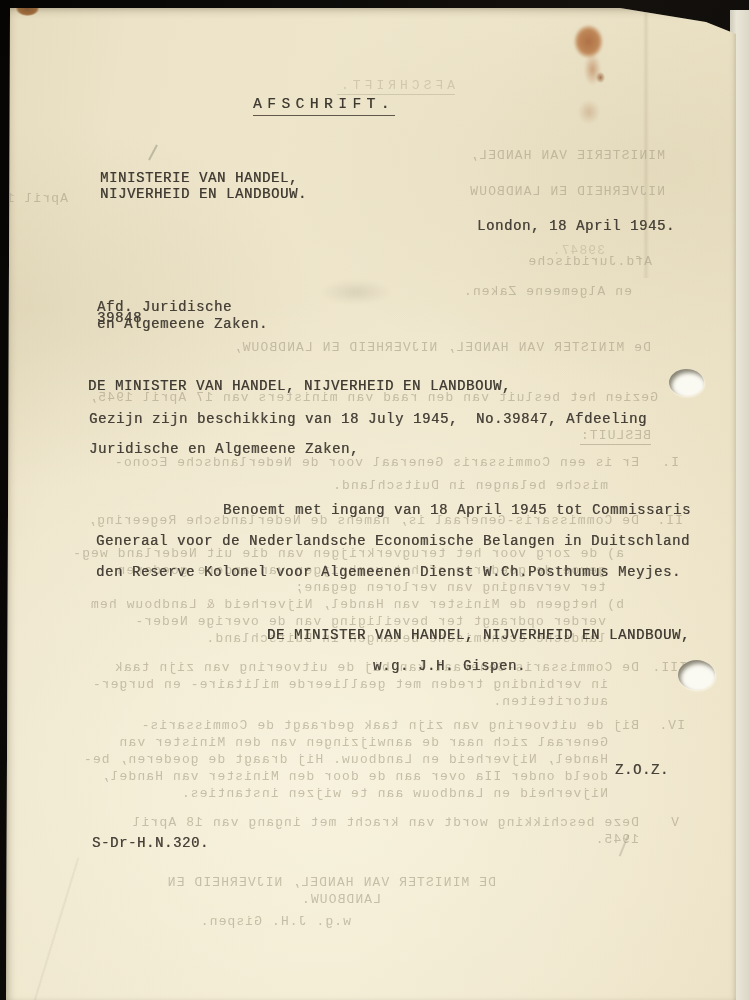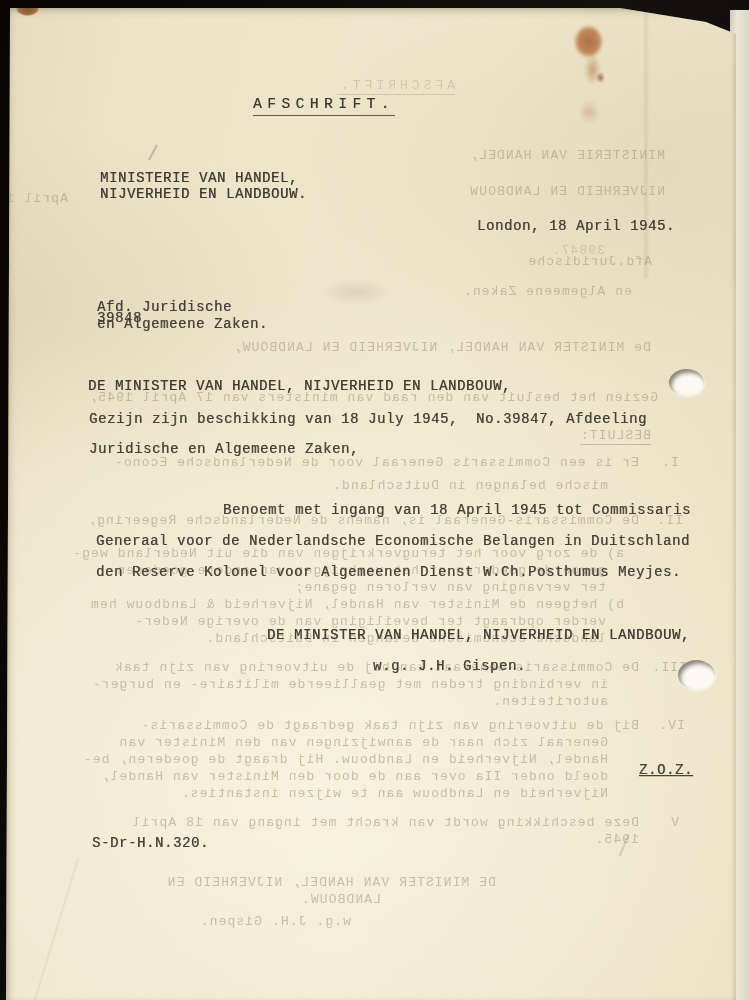--- a/index.html
+++ b/index.html
@@ -121,21 +121,21 @@
     <span class="line" style="left:91px;top:291px;text-align:center;">Afd. Juridische</span>
     <span class="line" style="left:91px;top:308px;">en Algemeene Zaken.</span>
     <span class="line caps" style="left:82px;top:370px;">DE MINISTER VAN HANDEL, NIJVERHEID EN LANDBOUW,</span>
     <span class="line" style="left:83px;top:403px;">Gezijn zijn beschikking van 18 July 1945,  No.39847, Afdeeling</span>
     <span class="line" style="left:83px;top:433px;">Juridische en Algemeene Zaken,</span>
     <span class="line" style="left:169px;top:494px;margin-left:48px;">Benoemt met ingang van 18 April 1945 tot Commissaris</span>
     <span class="line" style="left:90px;top:556px;">den Reserve Kolonel voor Algemeenen Dienst W.Ch.Posthumus Meyjes.</span>
     <span class="line" style="left:90px;top:525px;">Generaal voor de Nederlandsche Economische Belangen in Duitschland</span>
     <span class="line caps" style="left:261px;top:619px;">DE MINISTER VAN HANDEL, NIJVERHEID EN LANDBOUW,</span>
     <span class="line" style="left:367px;top:650px;">w.g. J.H. Gispen.</span>
-    <span class="line" style="left:633px;top:754px;text-decoration:underline;">Z.O.Z.</span>
+    <span class="line" style="left:609px;top:754px;">Z.O.Z.</span>
     <span class="line" style="left:86px;top:817px;margin-top:10px;">S-Dr-H.N.320.</span>
 
     <div class="hole" style="left:663px;top:361px;width:35px;height:27px;"></div>
     <div class="hole" style="left:672px;top:652px;width:37px;height:30px;"></div>
     <div class="stain stain-topleft"></div>
     <div class="stain rust-main"></div>
     <div class="stain rust-tail"></div>
     <div class="stain rust-dot"></div>
     <div class="stain rust-faint"></div>
     <div class="stain smudge"></div>

